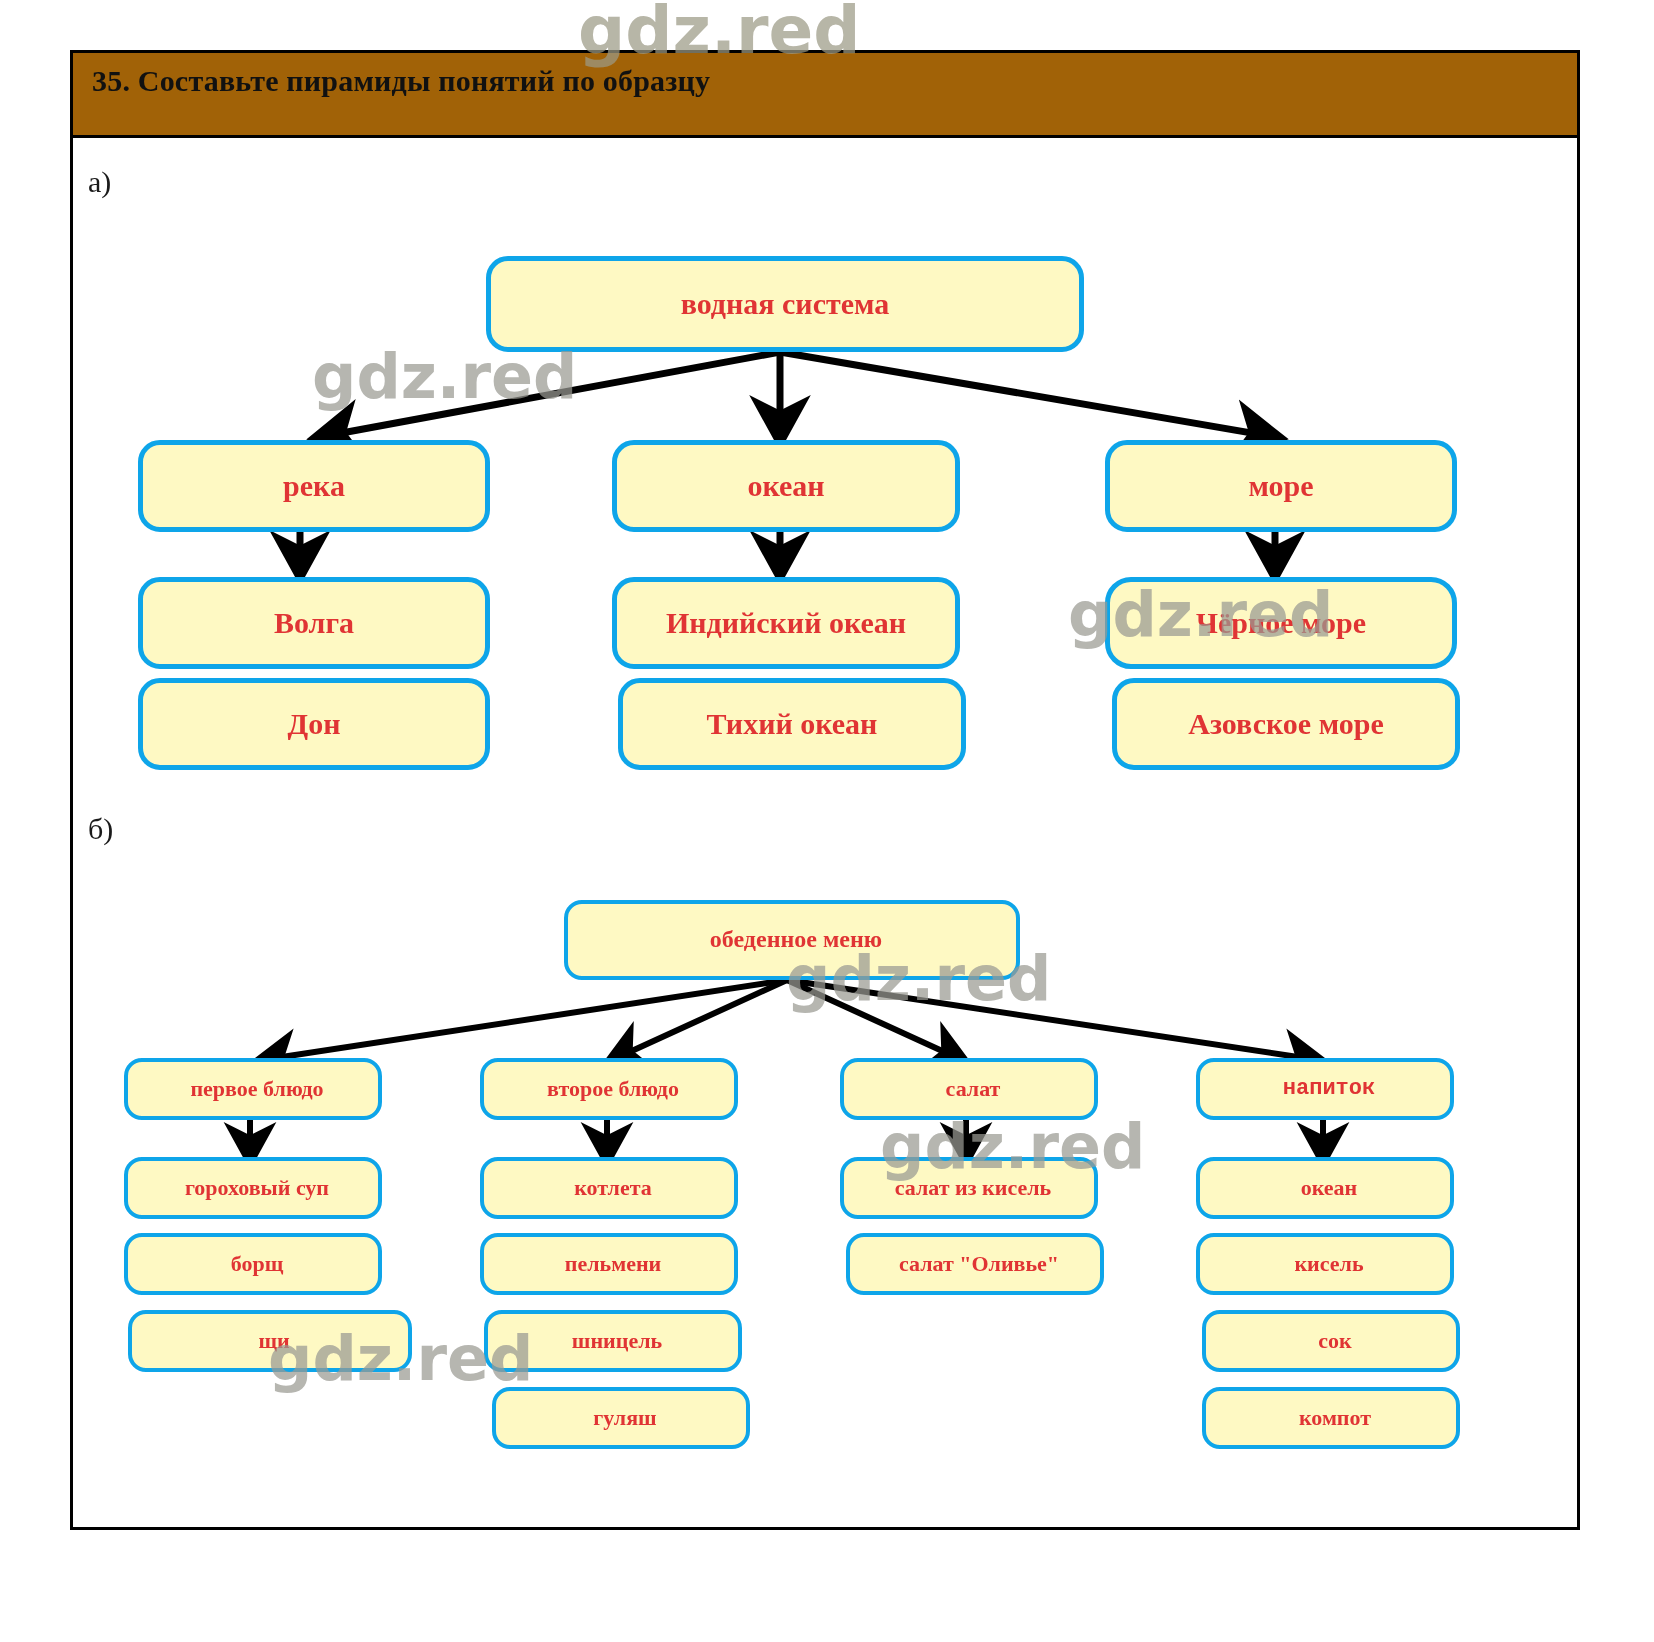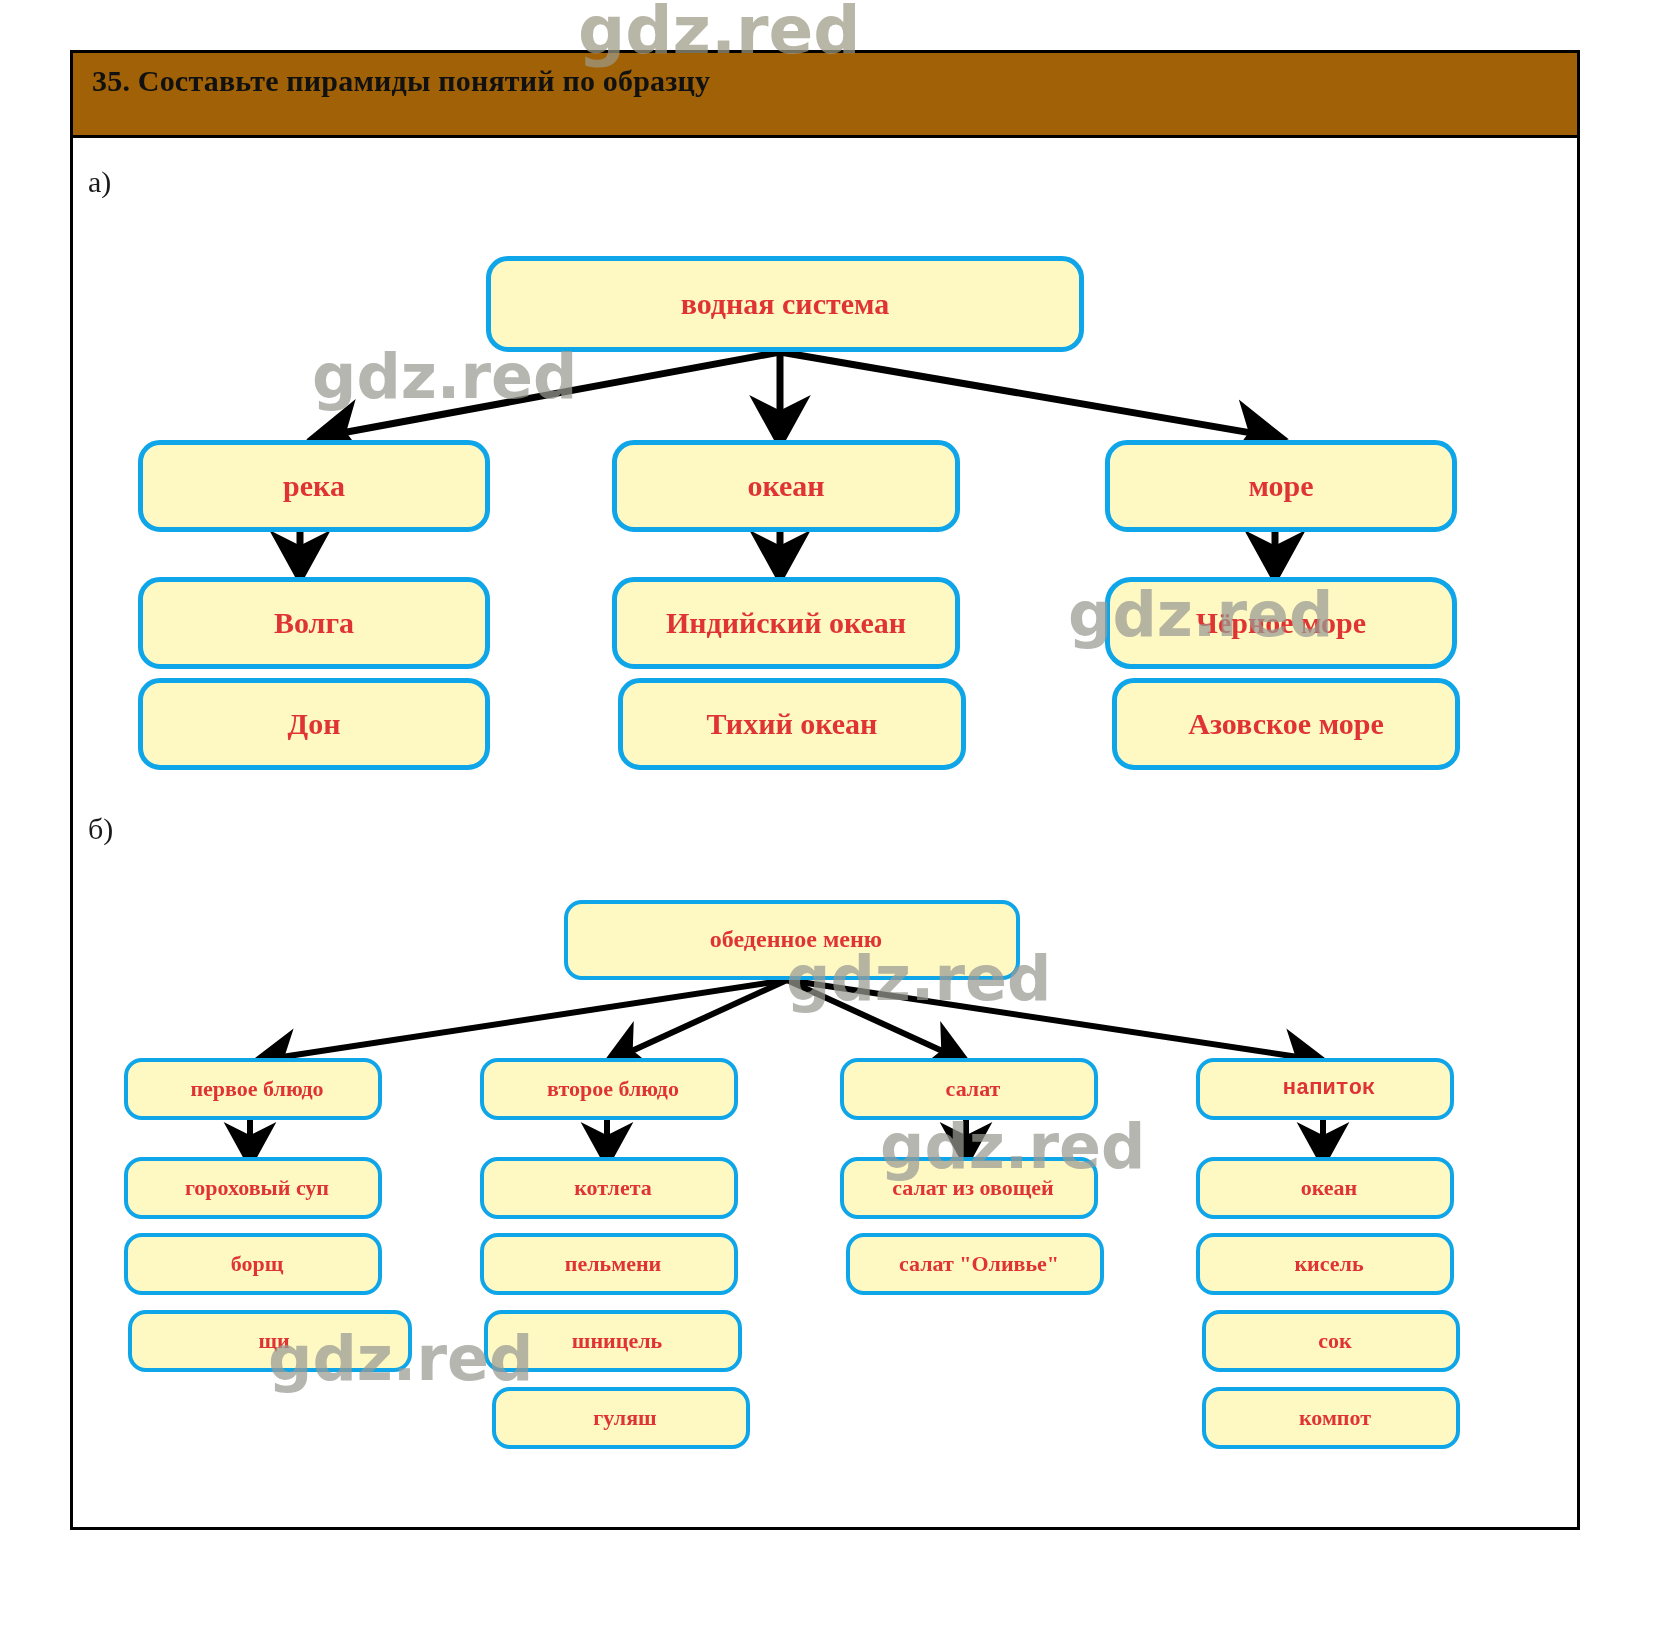--- a/index.html
+++ b/index.html
@@ -154,21 +154,21 @@
 <div class="node b" style="left:124px; top:1233px; width:258px; height:62px;">борщ</div>
 <div class="node b" style="left:128px; top:1310px; width:284px; height:62px;">щи</div>
 
 <div class="node b" style="left:480px; top:1058px; width:258px; height:62px;">второе блюдо</div>
 <div class="node b" style="left:480px; top:1157px; width:258px; height:62px;">котлета</div>
 <div class="node b" style="left:480px; top:1233px; width:258px; height:62px;">пельмени</div>
 <div class="node b" style="left:484px; top:1310px; width:258px; height:62px;">шницель</div>
 <div class="node b" style="left:492px; top:1387px; width:258px; height:62px;">гуляш</div>
 
 <div class="node b" style="left:840px; top:1058px; width:258px; height:62px;">салат</div>
-<div class="node b" style="left:840px; top:1157px; width:258px; height:62px;">салат из овощей</div>
+<div class="node b" style="left:840px; top:1157px; width:258px; height:62px;">салат из кисель</div>
 <div class="node b" style="left:846px; top:1233px; width:258px; height:62px;">салат "Оливье"</div>
 
 <div class="node b" style="left:1196px; top:1058px; width:258px; height:62px;font-family:Liberation Mono, monospace;">напиток</div>
 <div class="node b" style="left:1196px; top:1157px; width:258px; height:62px;">океан</div>
 <div class="node b" style="left:1196px; top:1233px; width:258px; height:62px;">кисель</div>
 <div class="node b" style="left:1202px; top:1310px; width:258px; height:62px;">сок</div>
 <div class="node b" style="left:1202px; top:1387px; width:258px; height:62px;">компот</div>
 
 <div class="wm" style="left:312px; top:340px; font-size:62px;">gdz.red</div>
 <div class="wm" style="left:1068px; top:578px; font-size:62px;">gdz.red</div>

